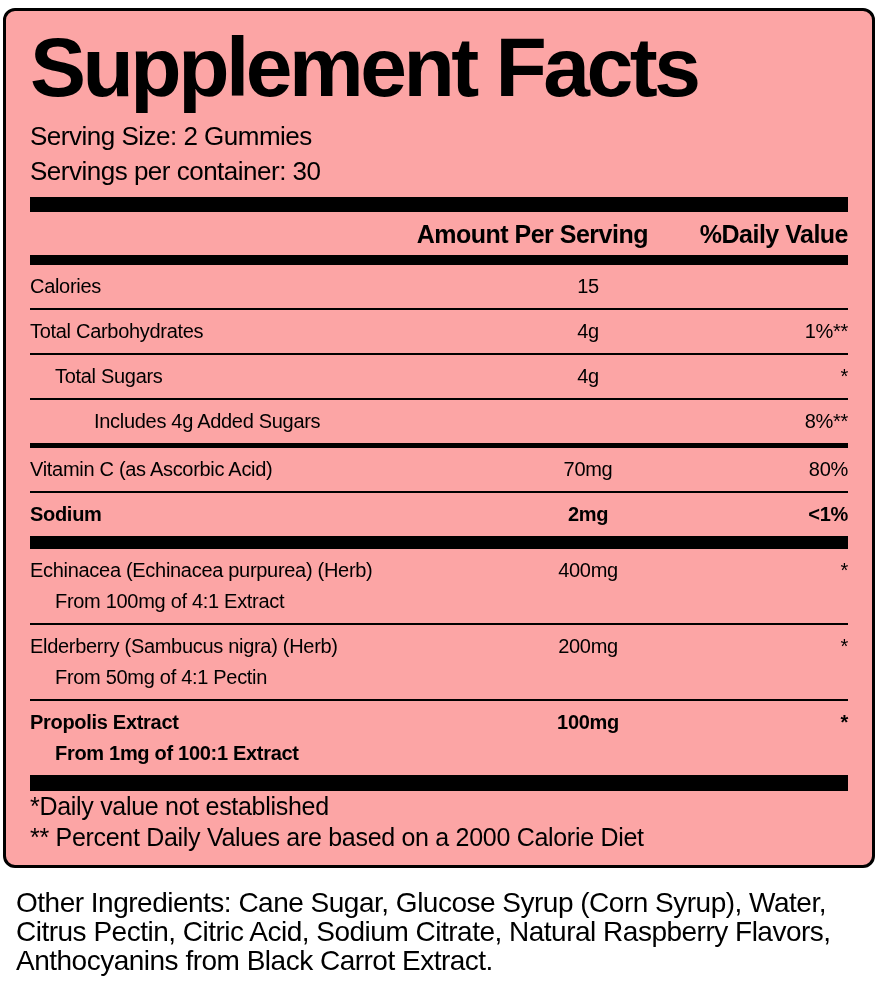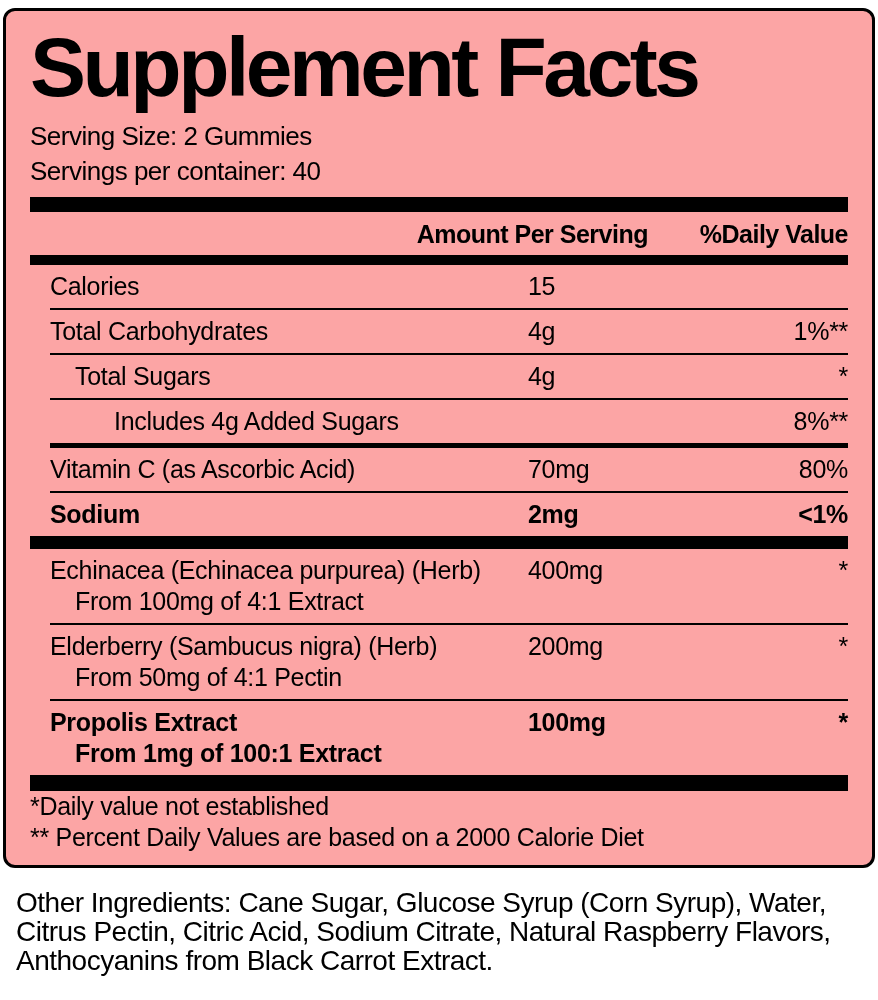--- a/index.html
+++ b/index.html
@@ -43,32 +43,31 @@
     font-weight: bold;
     letter-spacing: -0.5px;
     line-height: 32px;
   }
   .hdr-amount { grid-column: 1 / 3; text-align: right; white-space: nowrap; }
   .hdr-dv { grid-column: 3; text-align: right; white-space: nowrap; }
   .row {
     display: grid;
     grid-template-columns: 1fr 120px 200px;
     padding: 6px 0;
-    font-size: 25px;
+    font-size: 20px;
     line-height: 31px;
     letter-spacing: -0.3px;
     border-bottom: 2px solid #000;
     align-items: start;
-    margin-left: 20px;
   }
   .row.sep-medium { border-bottom-width: 5px; }
   .row.sep-none { border-bottom: none; font-weight: bold; }
   .cell-name { white-space: nowrap; }
   .cell-name .ital { }
-  .cell-amount { text-align: left; white-space: nowrap; }
+  .cell-amount { text-align: center; white-space: nowrap; }
   .cell-dv { text-align: right; white-space: nowrap; }
   .ind-1 .name-line { padding-left: 25px; }
   .ind-2 .name-line { padding-left: 64px; }
   .subline { padding-left: 25px; }
   .subline:empty { display: none; }
   .footnotes { font-size: 25px; line-height: 31px; letter-spacing: -0.3px; }
   .other {
     margin: 20px 16px 0 16px;
     max-width: 842px;
     font-size: 28px;
@@ -77,21 +76,21 @@
   }
 </style>
 </head>
 <body>
 
 <div class="label-box">
 
   <div class="title">Supplement Facts</div>
 
   <div class="serving-line">Serving Size: 2 Gummies</div>
-  <div class="serving-line">Servings per container: 40</div>
+  <div class="serving-line">Servings per container: 30</div>
 
   <div class="bar bar-1"></div>
 
   <div class="hdr-row">
     <div class="hdr-amount">Amount Per Serving</div>
     <div class="hdr-dv">%Daily Value</div>
   </div>
 
   <div class="bar bar-2"></div>
 

